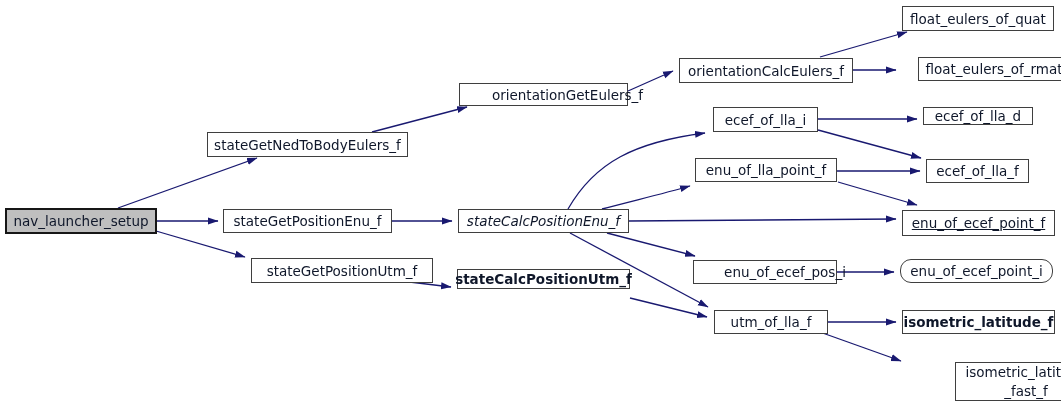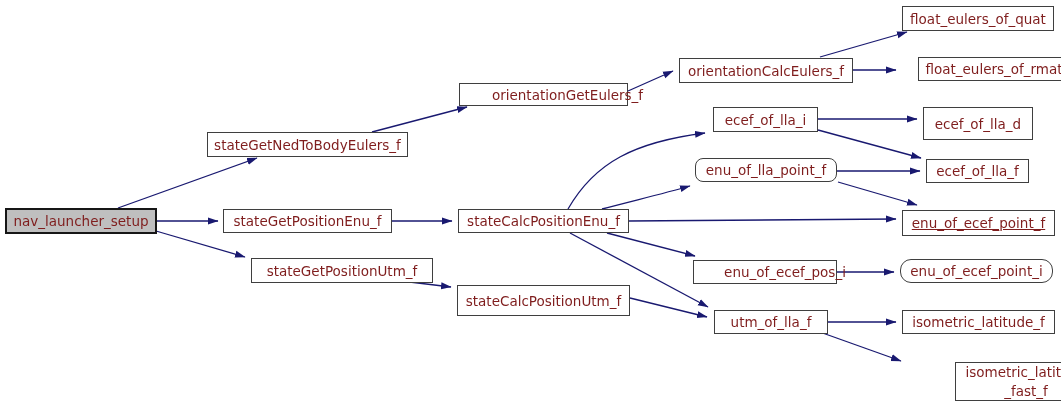--- a/index.html
+++ b/index.html
@@ -10,21 +10,21 @@
     overflow:hidden;
     font-family:"DejaVu Sans","Liberation Sans",sans-serif;
   }
   #edge-layer { position:absolute; left:0; top:0; width:1061px; height:407px; }
   .edge { stroke:#191970; stroke-width:1.3; fill:none; }
   .node {
     position:absolute; box-sizing:border-box;
     background:#ffffff;
     border:1.5px solid #3f3f3f;
     display:flex; align-items:center; justify-content:center;
-    font-size:13.5px; color:#7f1d1d;
+    font-size:13.5px; color:#0f172a;
     white-space:nowrap;
     cursor:pointer;
   }
   .node.root {
     background:#bfbfbf;
     border:2px solid #161616;
     cursor:default;
   }
   .node.multiline span {
     white-space:pre-line;
@@ -80,73 +80,73 @@
   </div>
 
   <div class="node" style="left:223px; top:258px; width:182px; height:25px;margin-left:28px;">
     <span>stateGetPositionUtm_f</span>
   </div>
 
   <div class="node" style="left:459px; top:83px; width:169px; height:23px;padding-left:48px;">
     <span>orientationGetEulers_f</span>
   </div>
 
-  <div class="node" style="left:458px; top:209px; width:171px; height:24px;">
+  <div class="node" style="left:458px; top:209px; width:171px; height:24px;font-style:italic;">
     <span>stateCalcPositionEnu_f</span>
   </div>
 
-  <div class="node" style="left:457px; top:285px; width:173px; height:31px;">
+  <div class="node" style="left:457px; top:269px; width:173px; height:20px;font-weight:bold;">
     <span>stateCalcPositionUtm_f</span>
   </div>
 
   <div class="node" style="left:679px; top:58px; width:174px; height:25px;">
     <span>orientationCalcEulers_f</span>
   </div>
 
   <div class="node" style="left:713px; top:107px; width:105px; height:25px;">
     <span>ecef_of_lla_i</span>
   </div>
 
-  <div class="node" style="left:695px; top:158px; width:142px; height:24px;border-radius:8px;">
+  <div class="node" style="left:695px; top:158px; width:142px; height:24px;">
     <span>enu_of_lla_point_f</span>
   </div>
 
   <div class="node" style="left:693px; top:260px; width:144px; height:24px;padding-left:40px;">
     <span>enu_of_ecef_pos_i</span>
   </div>
 
   <div class="node" style="left:714px; top:310px; width:114px; height:24px;">
     <span>utm_of_lla_f</span>
   </div>
 
   <div class="node" style="left:902px; top:6px; width:152px; height:25px;">
     <span>float_eulers_of_quat</span>
   </div>
 
   <div class="node" style="left:918px; top:57px; width:152px; height:24px;">
     <span>float_eulers_of_rmat</span>
   </div>
 
-  <div class="node" style="left:923px; top:107px; width:110px; height:33px;">
+  <div class="node" style="left:923px; top:107px; width:110px; height:18px;">
     <span>ecef_of_lla_d</span>
   </div>
 
   <div class="node" style="left:926px; top:159px; width:103px; height:24px;">
     <span>ecef_of_lla_f</span>
   </div>
 
   <div class="node" style="left:902px; top:210px; width:153px; height:26px;text-decoration:underline;">
     <span>enu_of_ecef_point_f</span>
   </div>
 
   <div class="node" style="left:900px; top:259px; width:153px; height:24px;border-radius:11px;">
     <span>enu_of_ecef_point_i</span>
   </div>
 
-  <div class="node" style="left:902px; top:310px; width:153px; height:24px;">
+  <div class="node" style="left:902px; top:310px; width:153px; height:24px;font-weight:bold;">
     <span>isometric_latitude_f</span>
   </div>
 
   <div class="node multiline" style="left:907px; top:362px; width:142px; height:39px;margin-left:48px;">
     <span>isometric_latitude
 _fast_f</span>
   </div>
 
 </div>
 

